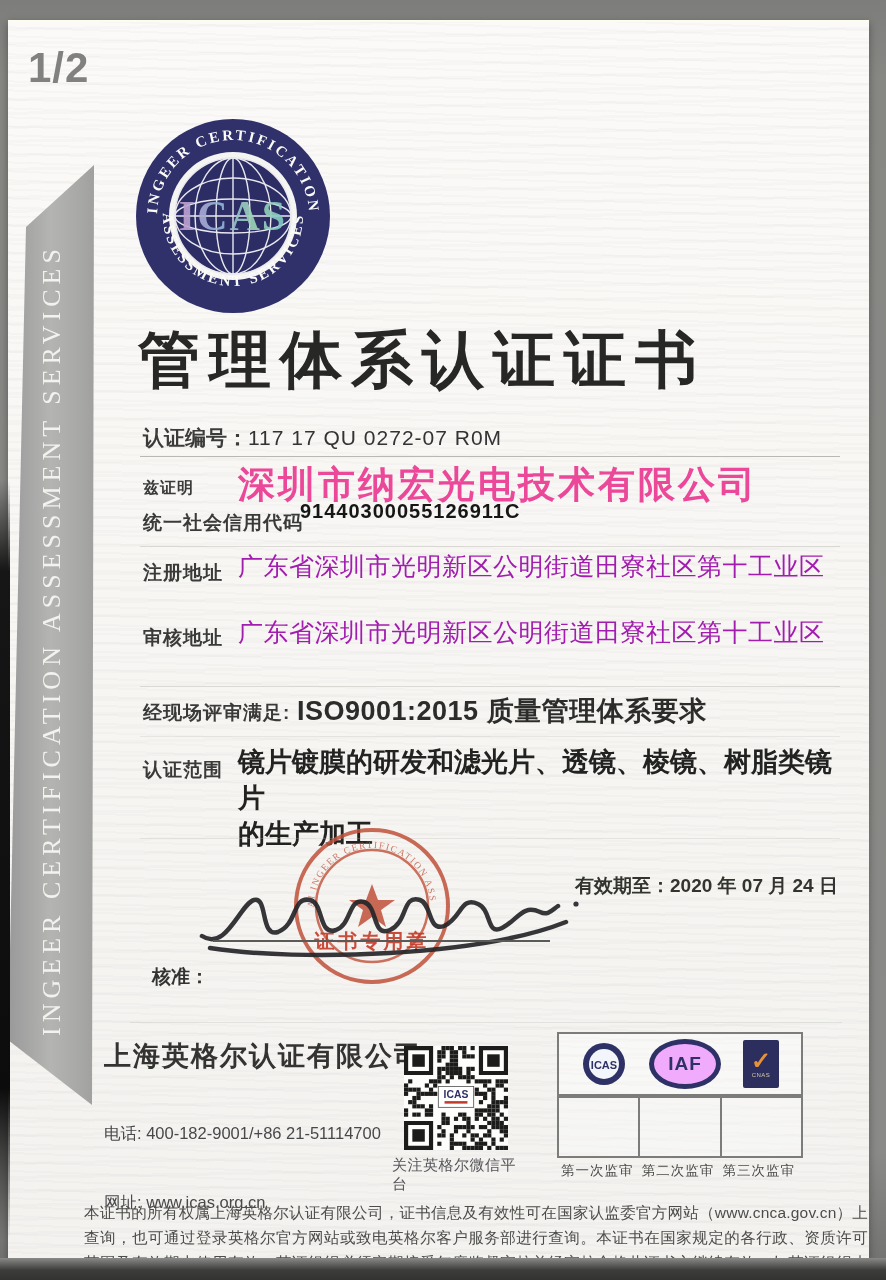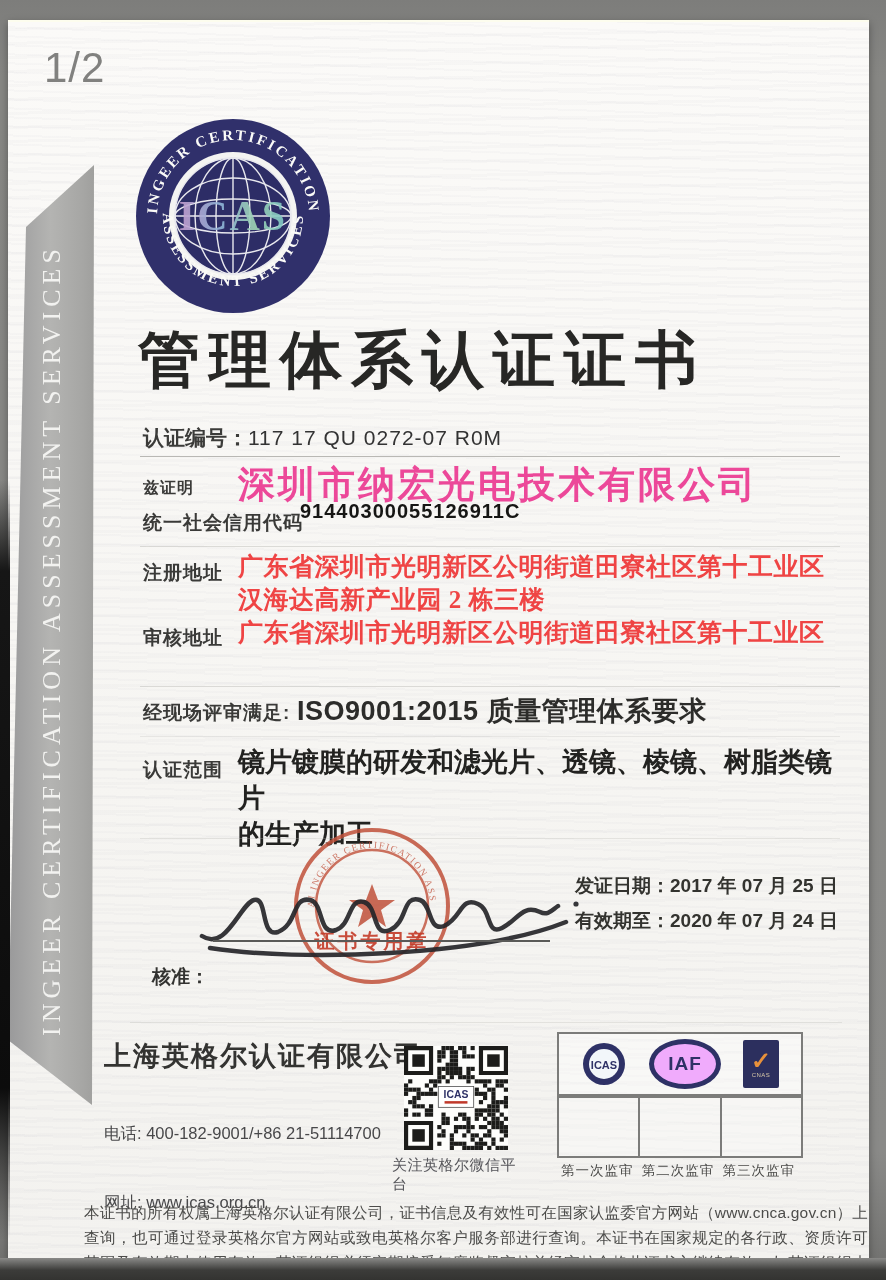--- a/index.html
+++ b/index.html
@@ -19,21 +19,21 @@
   }
   .left-shadow{
     position:absolute;left:0;top:480px;width:10px;height:760px;
     background:linear-gradient(180deg,rgba(20,20,20,0) 0%,#161616 12%,#0c0c0c 80%,rgba(40,40,40,0) 100%);
   }
   .bottom-bar{
     position:absolute;left:0;top:1258px;width:886px;height:22px;
     background:linear-gradient(180deg,#8a8a88,#3c3c3a 55%,#333331);
   }
   .page-indicator{
-    position:absolute;left:44px;top:44px;font-size:42px;font-weight:400;color:#81817f;letter-spacing:1px;
+    position:absolute;left:28px;top:44px;font-size:42px;font-weight:700;color:#81817f;letter-spacing:1px;
   }
   
   .band{
     position:absolute;left:8px;top:160px;width:94px;height:950px;
     background:linear-gradient(90deg,#99999a 0%,#b4b4b2 45%,#a6a6a4 80%,#9b9b99 100%);
     clip-path:polygon(18px 67px, 86px 5px, 84px 945px, 0px 880px);
   }
   .band-text{
     position:absolute;left:44px;top:480px;width:880px;
     transform:translate(-50%,-50%) rotate(-90deg);
@@ -56,21 +56,21 @@
   .lbl-m{position:absolute;font-size:19px;font-weight:bold;color:#3a3a38;letter-spacing:1px;}
   .company{
     position:absolute;left:238px;top:460px;font-family:"Liberation Serif",serif;
     font-size:37px;font-weight:bold;color:#ec4899;letter-spacing:3px;white-space:nowrap;
   }
   .credit-code{
     position:absolute;left:300px;top:500px;font-size:20px;font-weight:600;color:#161614;letter-spacing:1px;
   }
   .addr{
     position:absolute;left:238px;width:610px;font-family:"Liberation Serif",serif;
-    font-size:25px;font-weight:bold;color:#ef4444;line-height:33px;letter-spacing:.5px;
+    font-size:25px;font-weight:normal;color:#a21caf;line-height:33px;letter-spacing:.5px;
   }
   .standard-val{
     position:absolute;left:297px;top:693px;font-size:27px;color:#2c2c2a;font-weight:600;letter-spacing:.5px;
   }
   .scope{
     position:absolute;left:238px;top:744px;width:620px;font-family:"Liberation Serif",serif;
     font-size:27px;font-weight:bold;color:#222220;line-height:36px;
   }
   
   .stamp{position:absolute;left:292px;top:826px;width:160px;height:160px;}
@@ -162,21 +162,21 @@
 <div class="hr" style="left:140px;top:456px;width:700px;"></div>
 
 <div class="lbl-s" style="left:143px;top:478px;">兹证明</div>
 <div class="company">深圳市纳宏光电技术有限公司</div>
 
 <div class="lbl-m" style="left:143px;top:510px;">统一社会信用代码</div>
 <div class="credit-code">91440300055126911C</div>
 <div class="hr faint" style="left:140px;top:546px;width:700px;"></div>
 
 <div class="lbl-m" style="left:143px;top:560px;">注册地址</div>
-<div class="addr" style="top:550px;"><span>广东省深圳市光明新区公明街道田寮社区第十工业区</span><br><span>汉海达高新产业园 2 栋三楼</span></div>
+<div class="addr" style="top:550px;"><span>广东省深圳市光明新区公明街道田寮社区第十工业区</span><br></div>
 
 <div class="lbl-m" style="left:143px;top:625px;">审核地址</div>
 <div class="addr" style="top:616px;"><span>广东省深圳市光明新区公明街道田寮社区第十工业区</span><br></div>
 <div class="hr faint" style="left:140px;top:686px;width:700px;"></div>
 
 <div class="lbl-m" style="left:143px;top:700px;">经现场评审满足:</div>
 <div class="standard-val">ISO9001:2015 质量管理体系要求</div>
 <div class="hr faint" style="left:140px;top:736px;width:700px;opacity:.25;"></div>
 
 <div class="lbl-m" style="left:143px;top:757px;">认证范围</div>
@@ -204,21 +204,20 @@
       <path d="M22 76 C46 92 60 44 74 40 C88 36 80 78 98 72 C118 64 112 36 130 40 C144 43 138 76 156 70 C172 64 168 38 184 42 C198 46 192 78 210 70 C228 62 222 34 240 40 C252 44 248 72 264 66 C282 58 280 36 298 44 C312 50 306 76 322 68 C338 60 342 44 360 52 C368 56 372 50 378 46"></path>
       <path d="M30 88 C120 102 300 96 386 62"></path>
       <circle cx="396" cy="44" r="2.6" fill="#26262a" stroke="none"></circle>
     </g>
   </svg>
 </div>
 <div class="approve">核准：</div>
 <div class="sign-line"></div>
 
 <div class="dates">
-  <div><span>发证日期：</span><span>2017 年 07 月 25 日</span></div>
   <div><span>有效期至：</span><span>2020 年 07 月 24 日</span></div>
 </div>
 
 <div class="hr faint" style="left:130px;top:1022px;width:712px;opacity:.3;"></div>
 
 <div class="issuer-name">上海英格尔认证有限公司</div>
 <div class="issuer-lines">
   <div>电话: 400-182-9001/+86 21-51114700</div>
   <div>网址: www.icas.org.cn</div>
   

